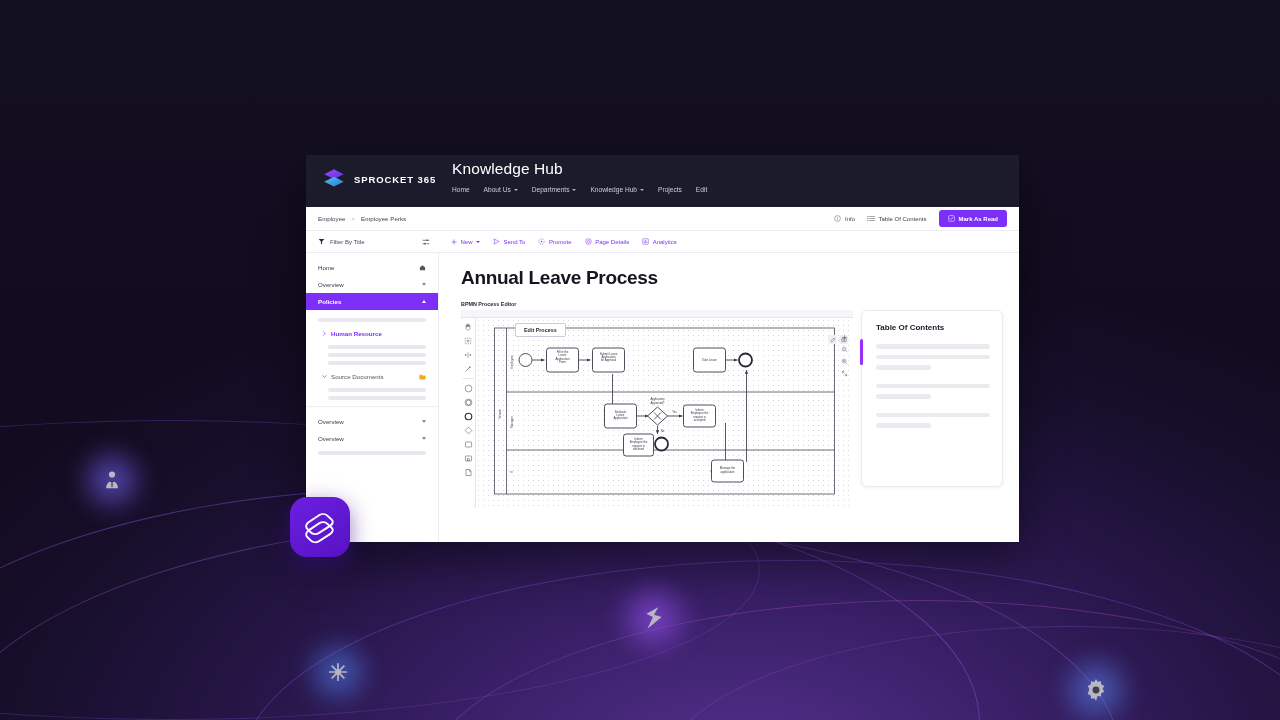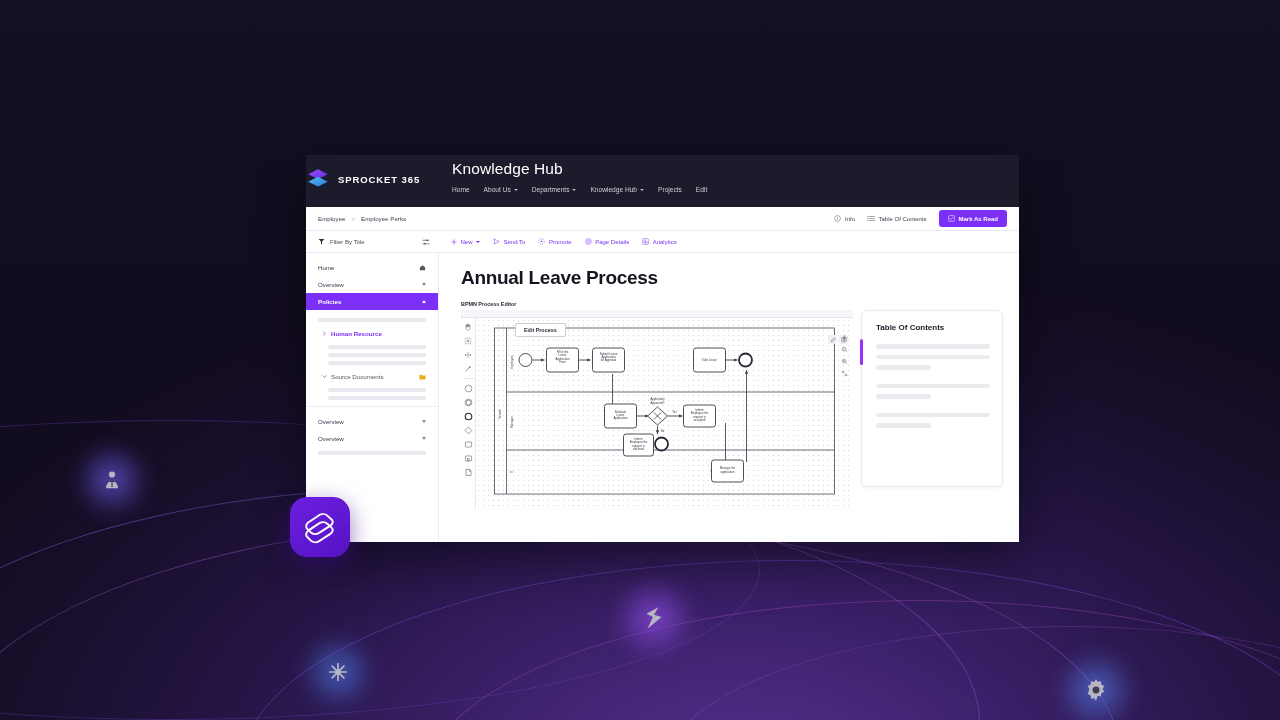--- a/index.html
+++ b/index.html
@@ -44,21 +44,21 @@
   .gi-bolt { left: 622px; top: 586px; width: 64px; height: 64px; }
   .gi-bolt .halo { background: radial-gradient(circle, rgba(136,74,222,.85) 0%, rgba(110,60,190,0) 70%); }
   .gi-gear { left: 1066px; top: 660px; width: 60px; height: 60px; }
   .gi-gear .halo { background: radial-gradient(circle, rgba(84,116,220,.80) 0%, rgba(60,90,190,0) 72%); }
 
   
   .app { position: absolute; left: 306px; top: 155px; width: 713px; height: 387px; }
   .app-header { background: #1b1b2b; padding: 0; height: 52px;
     display: flex; align-items: flex-start; }
   .brand { display: flex; align-items: center; gap: 8px;
-    padding: 12px 0 0 0; width: 146px; flex: none; }
+    padding: 12px 0 0 16px; width: 146px; flex: none; }
   .brand-logo { width: 24px; height: 24px; position: relative; }
   .brand-name { color: #fff; font-size: 9.5px; font-weight: bold;
     letter-spacing: .9px; white-space: nowrap; }
   .hdr-main { padding-top: 5px; }
   .hdr-title { color: #fff; font-size: 15.5px; font-weight: 400; letter-spacing: .1px; }
   .hdr-nav { display: flex; gap: 14px; margin-top: 8px; }
   .nav-item { color: #cfcdda; font-size: 6.6px; display: flex; align-items: center; gap: 3px;
     white-space: nowrap; cursor: pointer; }
   .nav-caret { width: 0; height: 0; border-left: 2.3px solid transparent;
     border-right: 2.3px solid transparent; border-top: 2.6px solid #b4b1c4; }

